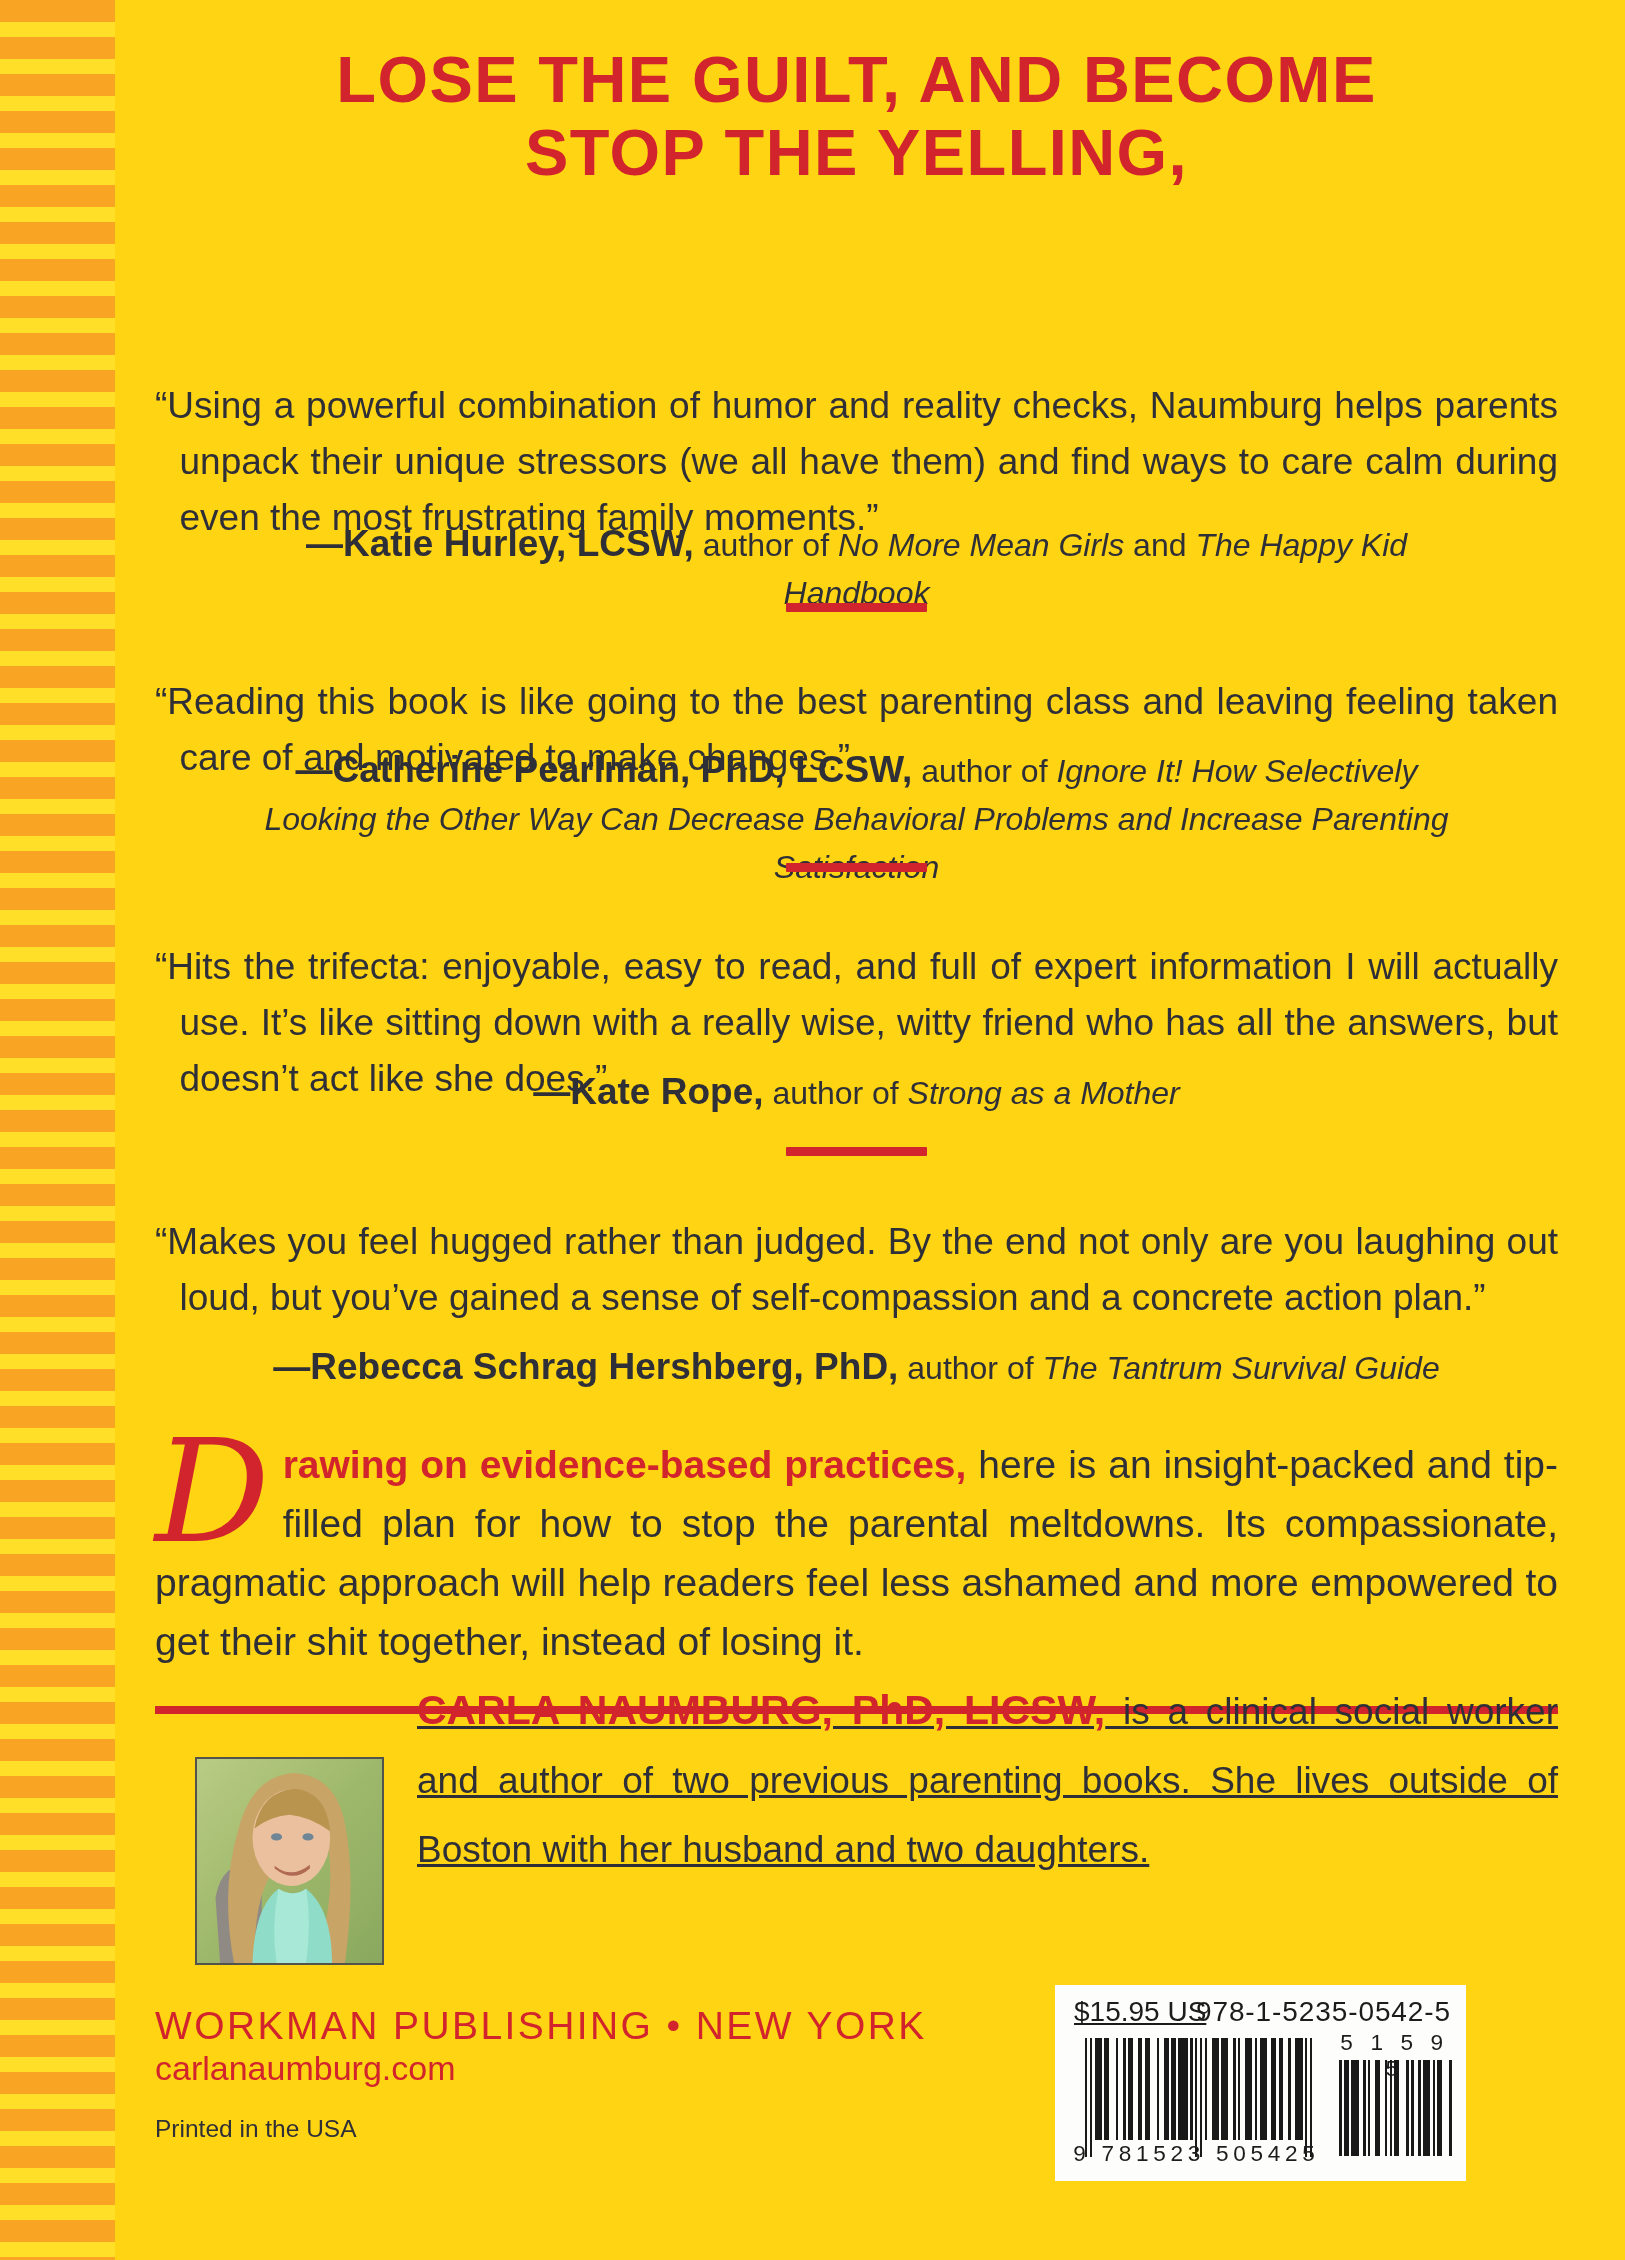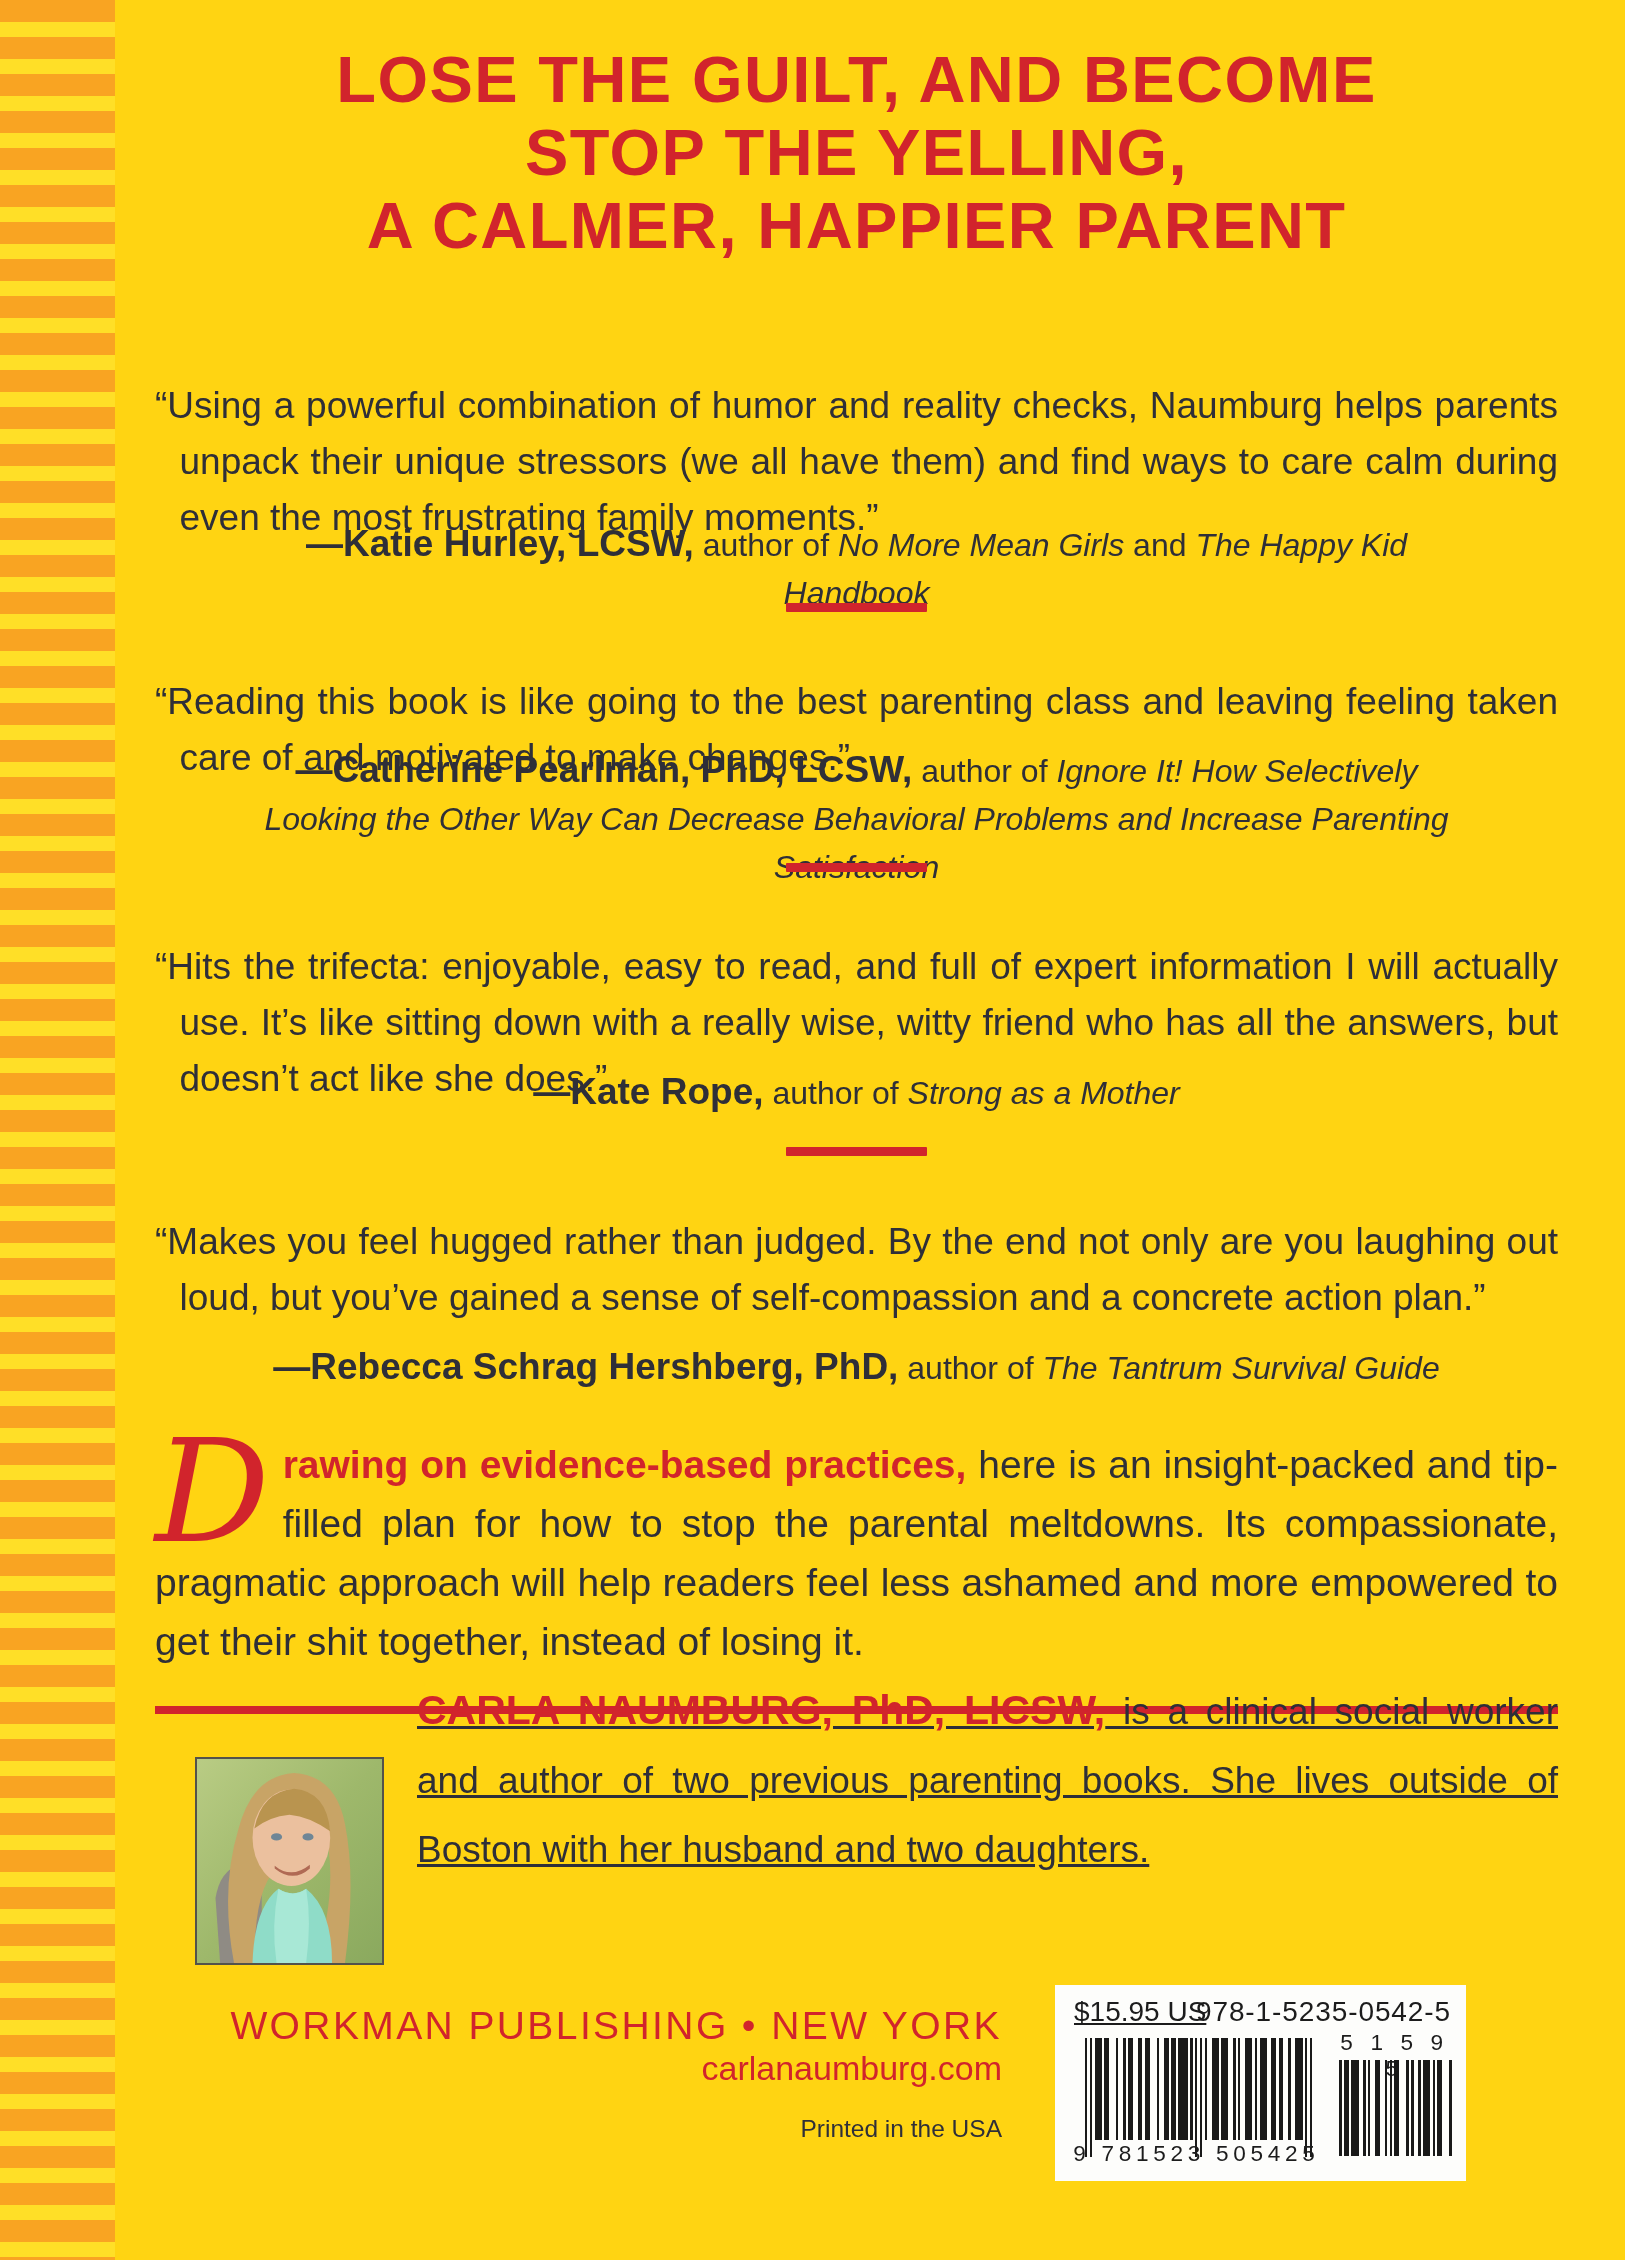--- a/index.html
+++ b/index.html
@@ -65,21 +65,21 @@
     border:2.8px solid #53524B; background:#aabf78; box-sizing:border-box;
   }
   .author-photo svg{display:block; width:100%; height:100%;}
   .bio{
     position:absolute; top:1676px; left:262px; width:1141px;
     font-size:37px; line-height:69px; text-align:justify;text-decoration:underline;
   }
   .seg-redcaps{color:var(--red); font-weight:bold; font-size:41px;}
 
   .publisher{
-    position:absolute; top:2004px; left:0; width:847px; text-align:right;
+    position:absolute; top:2004px; left:0; width:847px; text-align:left;
   }
   .pub-line{
     color:var(--red); font-size:39px; letter-spacing:2.4px; line-height:43px;
   }
   .pub-site{color:var(--red); font-size:34px; line-height:43px;}
   .pub-printed{font-size:24.5px; margin-top:24.5px; color:var(--ink);}
 
   .barcode-box{
     position:absolute; left:1055px; top:1985px; width:411px; height:196px;
     background:#FDFDFB;
@@ -106,21 +106,20 @@
 <body>
 
 <div class="page">
   <div class="stripes"></div>
 
   <div class="content">
 
     <div class="headline">
       <div>LOSE THE GUILT, AND BECOME</div>
       <div>STOP THE YELLING,</div>
-      <div>A CALMER, HAPPIER PARENT</div>
     </div>
 
     <p class="quote q1">“Using a powerful combination of humor and reality checks, Naumburg helps parents unpack their unique stressors (we all have them) and find ways to care calm during even the most frustrating family moments.”</p>
     <div class="attr a1"><span class="seg-bold">—Katie Hurley, LCSW,</span><span class="seg-plain"> author of </span><span class="seg-italic">No More Mean Girls</span><span class="seg-plain"> and </span><span class="seg-italic">The Happy Kid Handbook</span></div>
 
     <div class="divider d1"></div>
 
     <p class="quote q2">“Reading this book is like going to the best parenting class and leaving feeling taken care of and motivated to make changes.”</p>
     <div class="attr a2"><span class="seg-bold">—Catherine Pearlman, PhD, LCSW,</span><span class="seg-plain"> author of </span><span class="seg-italic">Ignore It! How Selectively Looking the Other Way Can Decrease Behavioral Problems and Increase Parenting Satisfaction</span></div>
 

